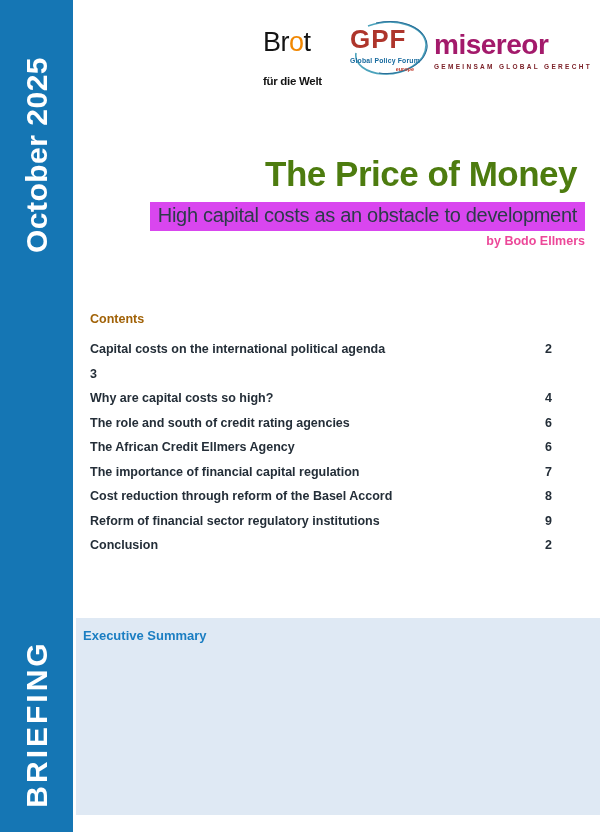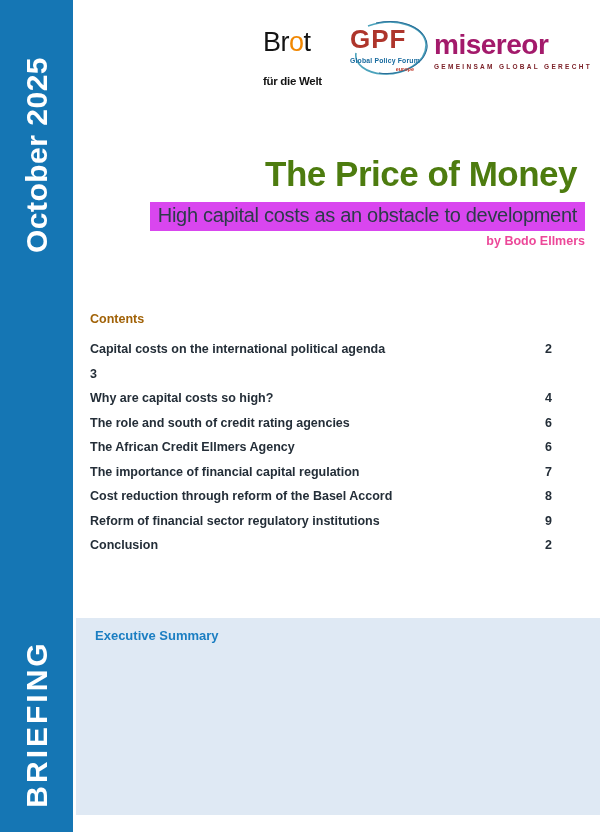--- a/index.html
+++ b/index.html
@@ -50,21 +50,21 @@
   .toc-list { margin-top:16px; }
   .toc-row {
     display:flex; justify-content:space-between; align-items:baseline;
     margin-bottom:10.5px; font-size:12.5px; font-weight:bold; color:#242e38; line-height:14px;
   }
   .toc-label { padding-right:12px; }
 
   
   .exec-panel {
     position:absolute; left:76px; top:618px; width:524px; min-height:197px;
-    background:#dfe9f4; box-sizing:border-box; padding:11px 15px 8px 19px;
+    background:#dfe9f4; box-sizing:border-box; padding:11px 15px 8px 7px;
   }
   .exec-heading { font-size:13px; font-weight:bold; color:#1b7ec2; line-height:14px; }
   .exec-body p {
     margin:6px 0 0 0; font-size:11px; line-height:14.2px; color:#2b3540;
     text-align:justify; letter-spacing:-0.1px;
   }
   .exec-body p:first-child { margin-top:5px; }
 </style>
 </head>
 <body>

